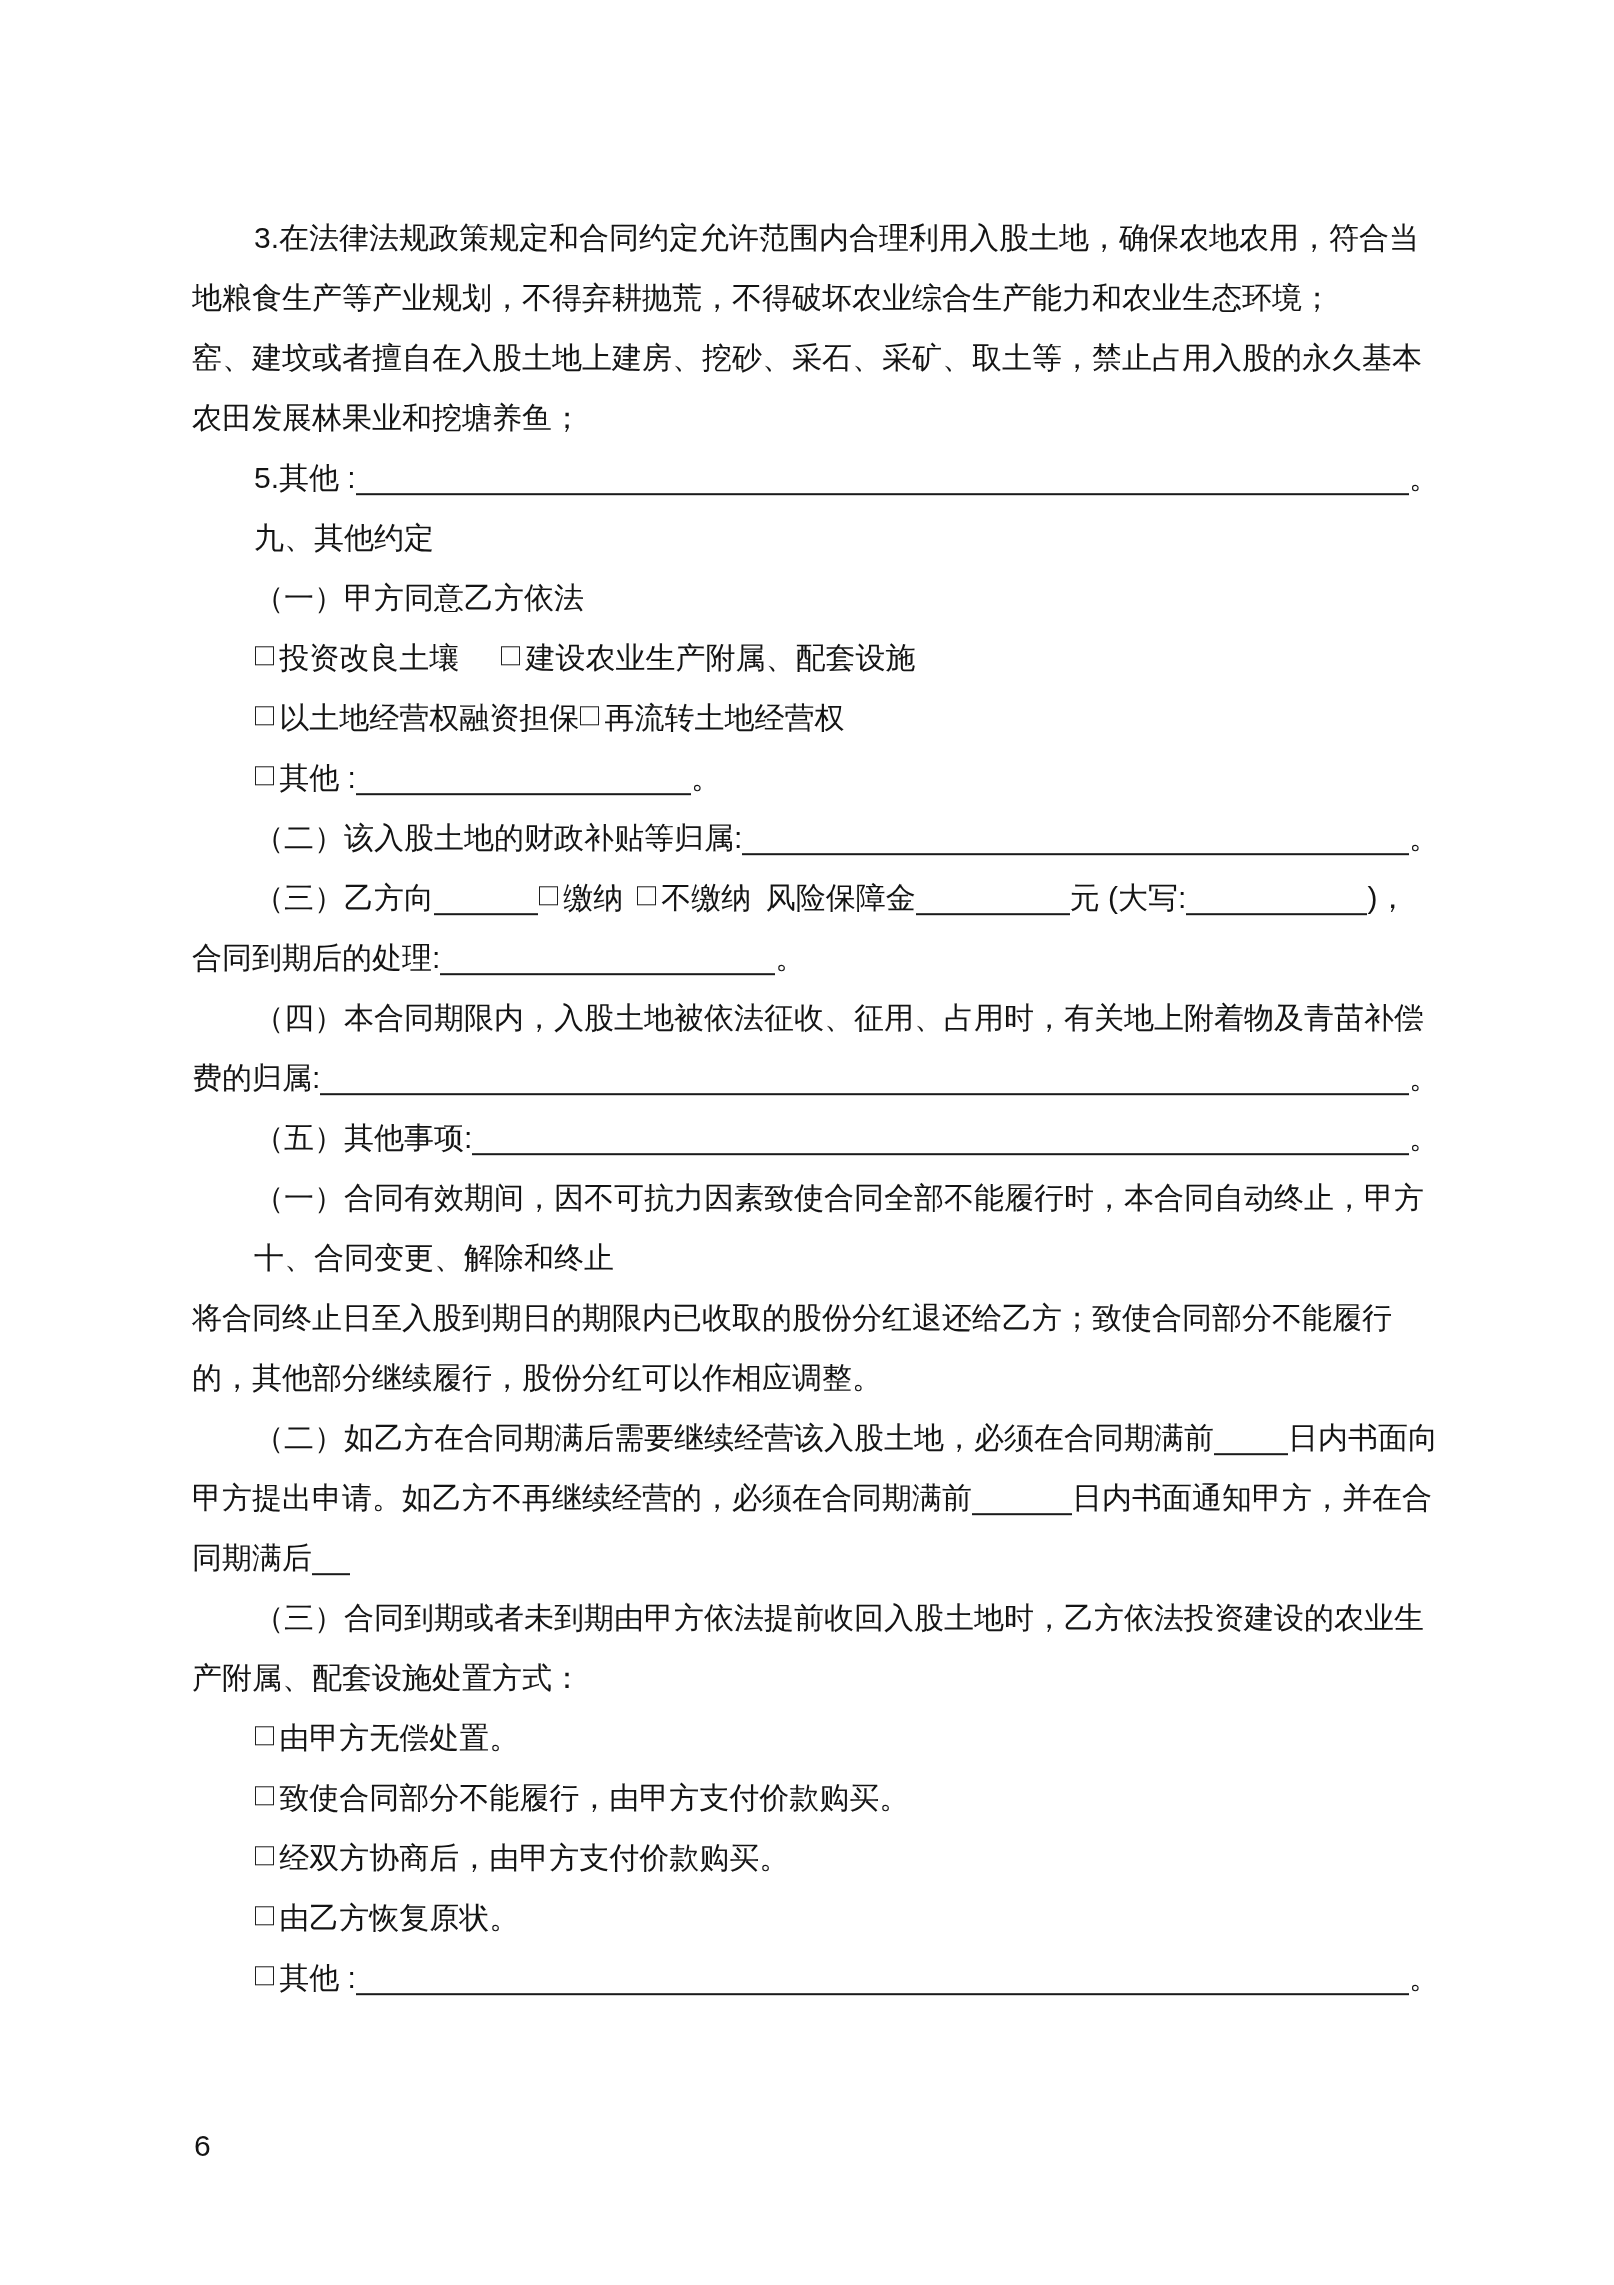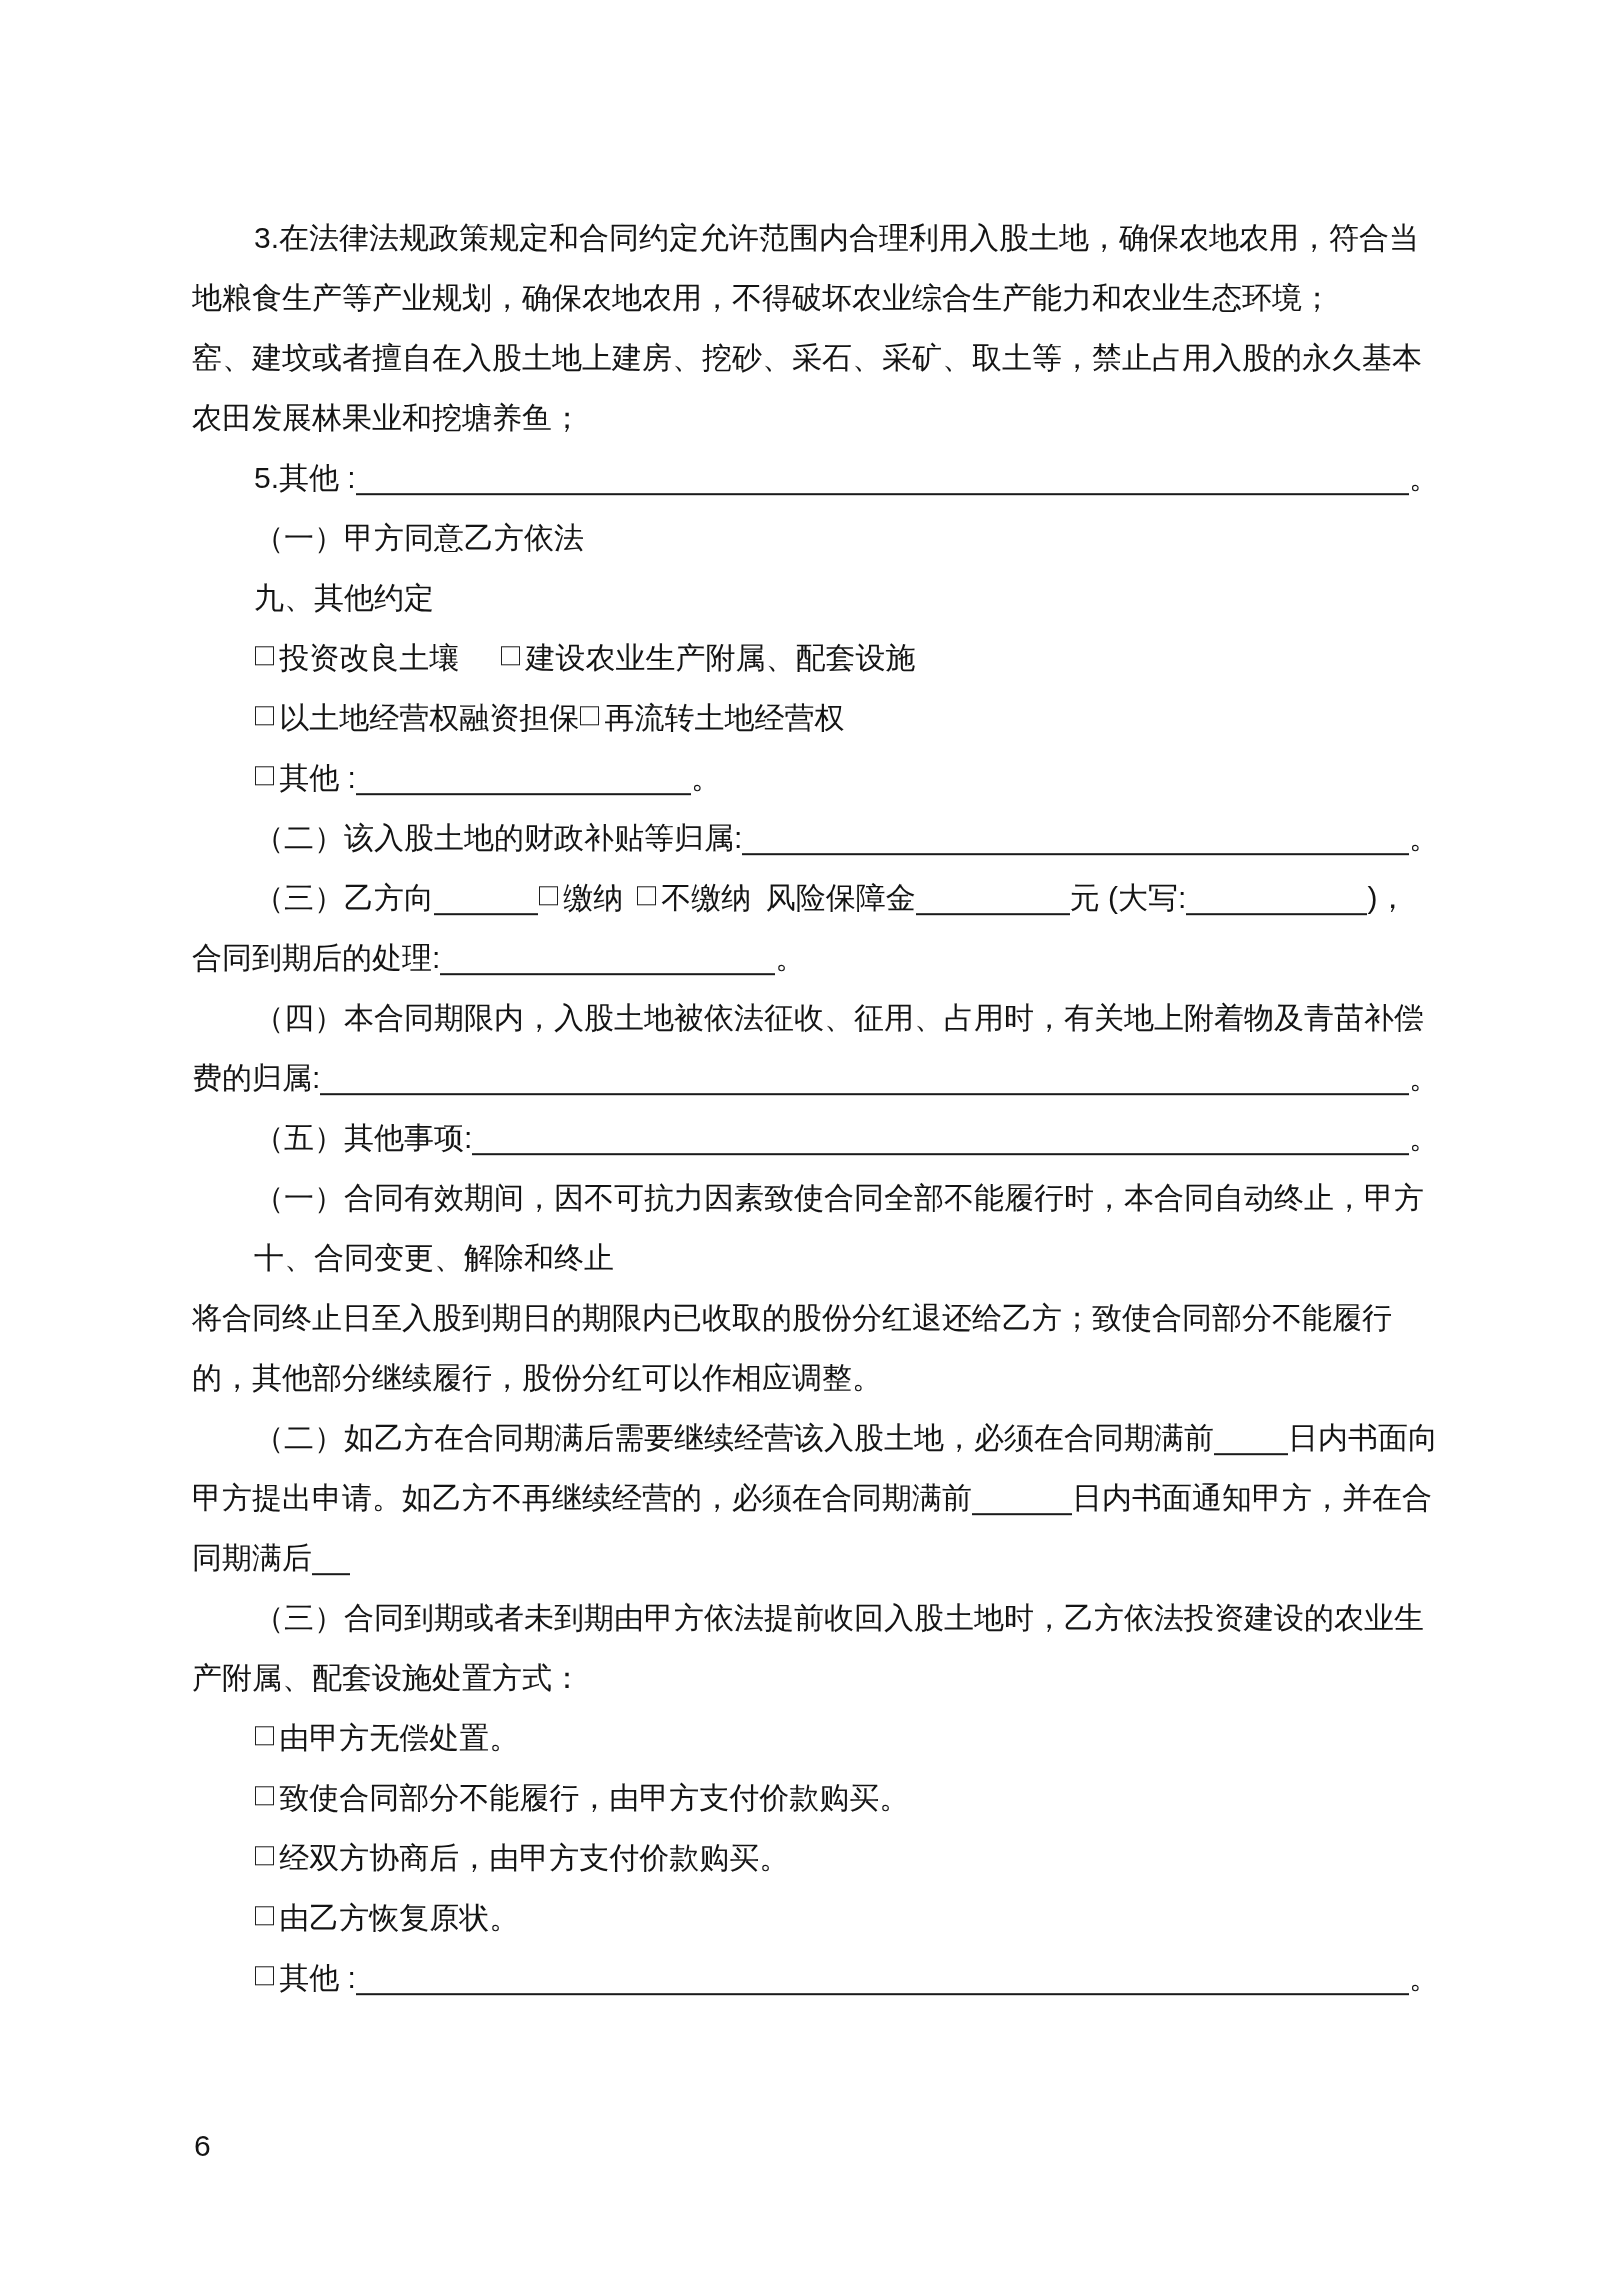--- a/index.html
+++ b/index.html
@@ -53,26 +53,26 @@
     line-height: 36px;
     color: #141414;
   }
 </style>
 </head>
 <body>
 
 <div class="page">
   <div id="doc">
       <div class="line indent"><span class="txt">3.在法律法规政策规定和合同约定允许范围内合理利用入股土地，确保农地农用，符合当</span></div>
-      <div class="line"><span class="txt">地粮食生产等产业规划，确保农地农用，不得破坏农业综合生产能力和农业生态环境；</span></div>
+      <div class="line"><span class="txt">地粮食生产等产业规划，不得弃耕抛荒，不得破坏农业综合生产能力和农业生态环境；</span></div>
       <div class="line"><span class="txt">窑、建坟或者擅自在入股土地上建房、挖砂、采石、采矿、取土等，禁止占用入股的永久基本</span></div>
       <div class="line"><span class="txt">农田发展林果业和挖塘养鱼；</span></div>
       <div class="line indent"><span class="txt">5.其他 :</span><span class="blank fill"></span><span class="txt">。</span></div>
+      <div class="line indent"><span class="txt">九、其他约定</span></div>
       <div class="line indent"><span class="txt">（一）甲方同意乙方依法</span></div>
-      <div class="line indent"><span class="txt">九、其他约定</span></div>
       <div class="line indent"><span class="cb"></span><span class="txt">投资改良土壤</span><span class="sp" style="width: 41px;"></span><span class="cb"></span><span class="txt">建设农业生产附属、配套设施</span></div>
       <div class="line indent"><span class="cb"></span><span class="txt">以土地经营权融资担保</span><span class="cb"></span><span class="txt">再流转土地经营权</span></div>
       <div class="line indent"><span class="cb"></span><span class="txt">其他 :</span><span class="blank" style="width: 335px;"></span><span class="txt">。</span></div>
       <div class="line indent"><span class="txt">（二）该入股土地的财政补贴等归属:</span><span class="blank fill"></span><span class="txt">。</span></div>
       <div class="line indent"><span class="txt">（三）乙方向</span><span class="blank" style="width: 104px;"></span><span class="cb"></span><span class="txt">缴纳</span><span class="sp" style="width: 12.7px;"></span><span class="cb"></span><span class="txt">不缴纳</span><span class="sp" style="width: 14.5px;"></span><span class="txt">风险保障金</span><span class="blank" style="width: 154px;"></span><span class="txt">元 (大写:</span><span class="blank" style="width: 181px;"></span><span class="txt">)，</span></div>
       <div class="line"><span class="txt">合同到期后的处理:</span><span class="blank" style="width: 335px;"></span><span class="txt">。</span></div>
       <div class="line indent"><span class="txt">（四）本合同期限内，入股土地被依法征收、征用、占用时，有关地上附着物及青苗补偿</span></div>
       <div class="line"><span class="txt">费的归属:</span><span class="blank fill"></span><span class="txt">。</span></div>
       <div class="line indent"><span class="txt">（五）其他事项:</span><span class="blank fill"></span><span class="txt">。</span></div>
       <div class="line indent"><span class="txt">（一）合同有效期间，因不可抗力因素致使合同全部不能履行时，本合同自动终止，甲方</span></div>

